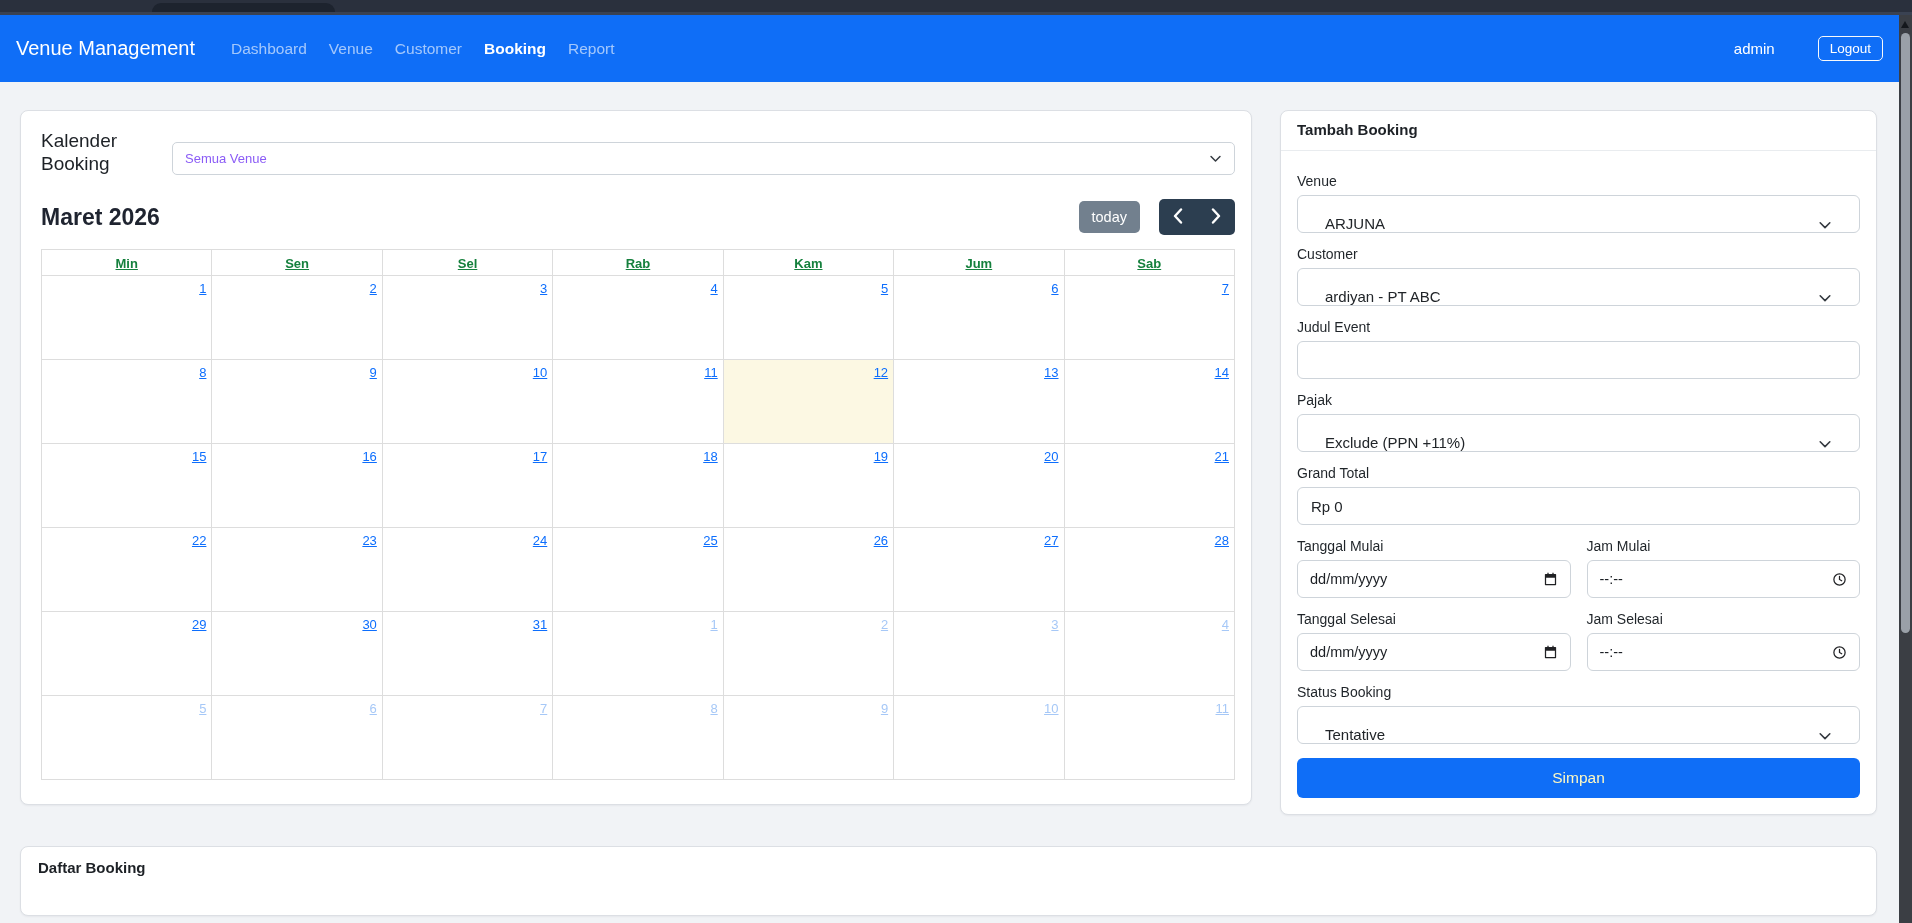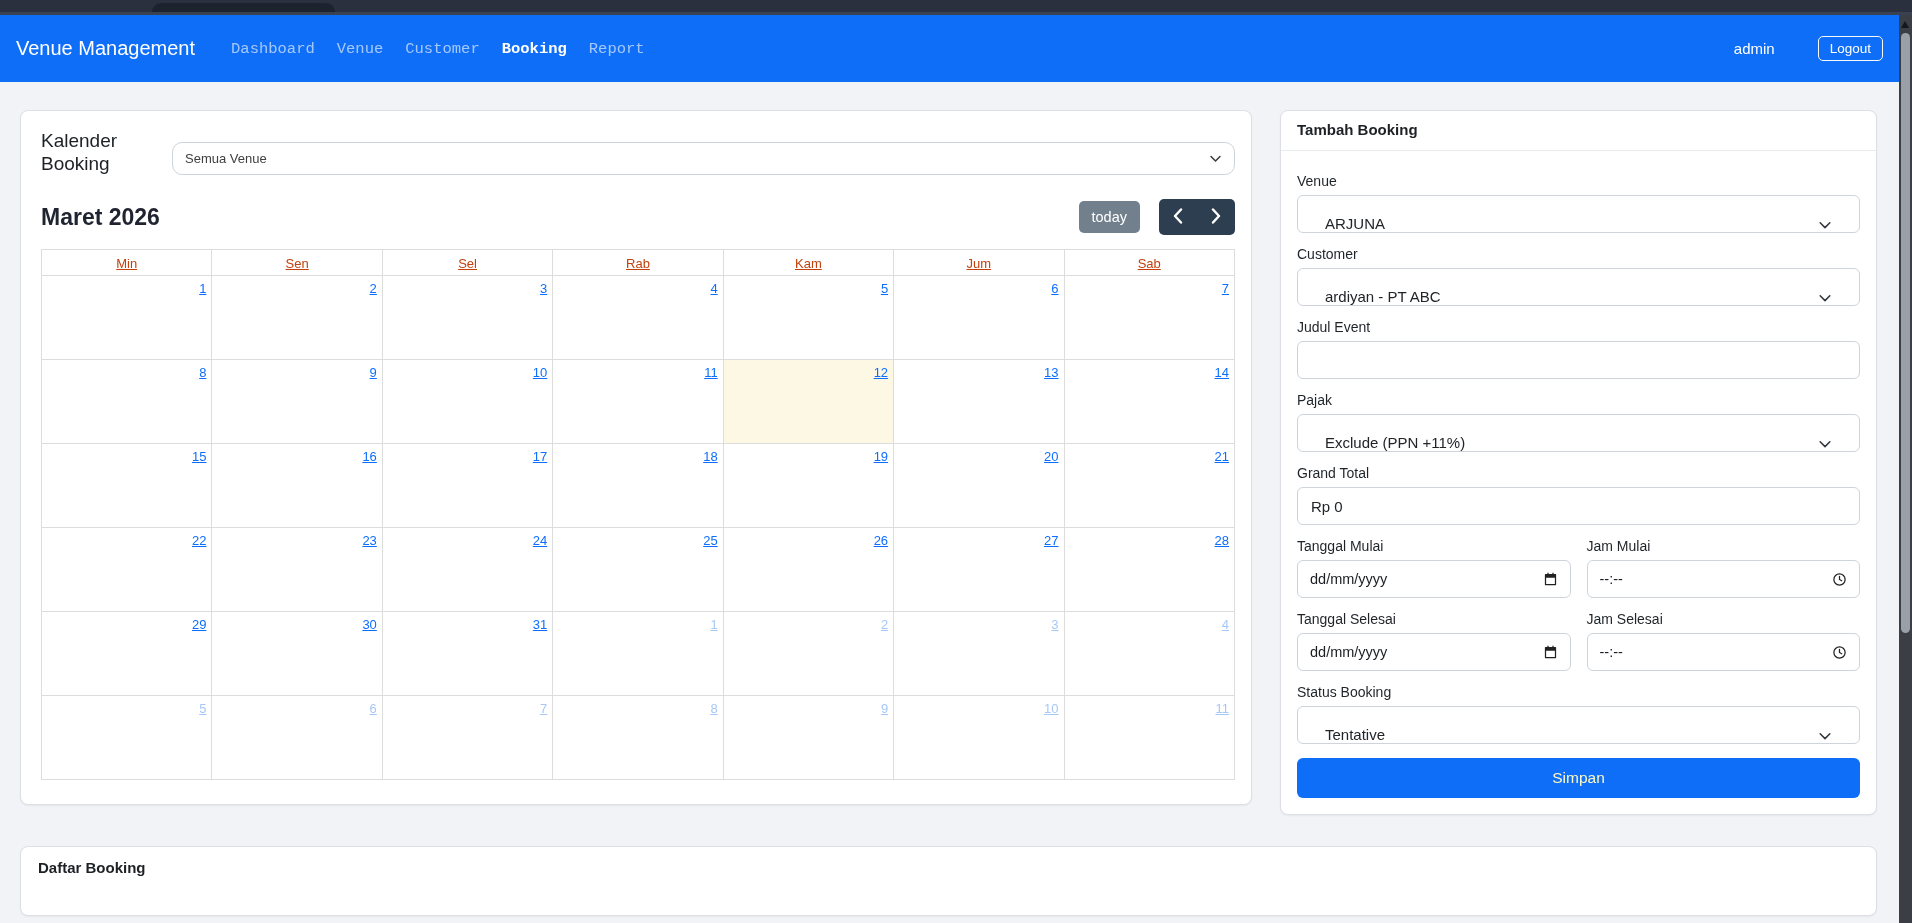--- a/index.html
+++ b/index.html
@@ -13,48 +13,48 @@
   .sb { position:fixed; right:0; top:15px; width:13px; height:908px; background:#3b3e44; z-index:25; }
   .sb-arrow { position:absolute; top:6px; left:2px; width:0; height:0; border-left:4.5px solid transparent; border-right:4.5px solid transparent; border-bottom:7px solid #14171c; }
   .sb-thumb { position:absolute; top:18px; left:2px; width:9px; height:600px; background:#9aa0a8; border-radius:5px; }
 
   .page { width:1899px; }
 
   
   .navbar { height:67px; background:#0f6ef7; display:flex; align-items:center; padding:0 16px; }
   .brand { color:#fff; font-size:20px; margin-right:26px; cursor:pointer; white-space:nowrap; }
   .nav-links { display:flex; align-items:center; gap:2px; }
-  .nav-link { color:rgba(255,255,255,0.62); font-size:15.5px; padding:8px 10px; text-decoration:none; cursor:pointer;font-family:Liberation Mono, monospace; }
+  .nav-link { color:rgba(255,255,255,0.62); font-size:15.5px; padding:8px 10px; text-decoration:none; cursor:pointer; }
   .nav-link.active { color:#ffffff; font-weight:600; }
   .nav-right { margin-left:auto; display:flex; align-items:center; gap:15px; }
   .nav-user { color:#fff; font-size:15px; }
   .logout-btn { background:transparent; border:1px solid #f8f9fa; color:#fff; font-size:13.5px; padding:4px 11px; border-radius:5px; font-family:inherit; cursor:pointer;margin-left:28px; }
 
   
   .main { padding:28px 22px 0 20px; }
   .content-row { display:flex; gap:28px; align-items:flex-start; }
   .card { background:#fff; border:1px solid #dcdfe4; border-radius:8px; box-shadow:0 1px 2px rgba(16,24,40,.05); }
 
   
   .calendar-card { flex:1 1 auto; padding:18px 16px 24px 20px; }
   .filter-row { display:flex; align-items:flex-end; }
   .cal-title { width:103px; margin-right:28px; font-size:19px; font-weight:500; line-height:1.22; color:#1d2126; }
-  .sel { display:flex; align-items:center; justify-content:space-between; border:1px solid #ced4da; border-radius:10px; background:#fff; color:#404040; cursor:pointer; }
+  .sel { display:flex; align-items:center; justify-content:space-between; border:1px solid #ced4da; border-radius:5px; background:#fff; color:#8b5cf6; cursor:pointer; }
   .sel-sm { flex:1; height:33px; font-size:13px; padding:0 12px; }
   .fc-toolbar { display:flex; align-items:center; justify-content:space-between; margin-top:24px; }
   .fc-month { font-size:23px; font-weight:700; color:#1f2430; }
   .fc-buttons { display:flex; align-items:center; gap:19px; }
   .fc-today { background:#72808e; border:none; color:#fff; font-size:14.5px; padding:8px 13px; border-radius:5px; font-family:inherit; cursor:default; }
   .fc-nav { display:flex; }
   .fc-nav button { width:38px; height:36px; background:#2c3e50; border:none; display:flex; align-items:center; justify-content:center; cursor:pointer; }
   .fc-prev { border-radius:5px 0 0 5px; border-right:1px solid rgba(255,255,255,0.12); }
   .fc-next { border-radius:0 5px 5px 0; }
   .fc-table { width:100%; margin-top:14px; border-collapse:collapse; table-layout:fixed; }
   .fc-table th { height:26px; border:1px solid #ddd; text-align:center; vertical-align:middle; }
-  .fc-table th a { color:#c2410c; font-size:13px; font-weight:400; text-decoration:underline; cursor:pointer; }
+  .fc-table th a { color:#15803d; font-size:13px; font-weight:700; text-decoration:underline; cursor:pointer; }
   .fc-table td { height:84px; border:1px solid #ddd; vertical-align:top; text-align:right; padding:3px 5px; cursor:pointer; }
   .fc-table td a.day-num { color:#0d6efd; font-size:13px; text-decoration:underline; cursor:pointer; }
   .fc-table td.other a.day-num { color:#a6c8f7; }
   .fc-table td.today { background:#fcf8e3; }
 
   
   .form-card { width:597px; flex:0 0 597px; }
   .card-header { padding:10px 16px 12px; border-bottom:1px solid #e9ecef; font-size:15px; font-weight:700; color:#1d2126; }
   .card-body { padding:22px 16px 16px; }
   .fgroup { margin-bottom:13px; }

